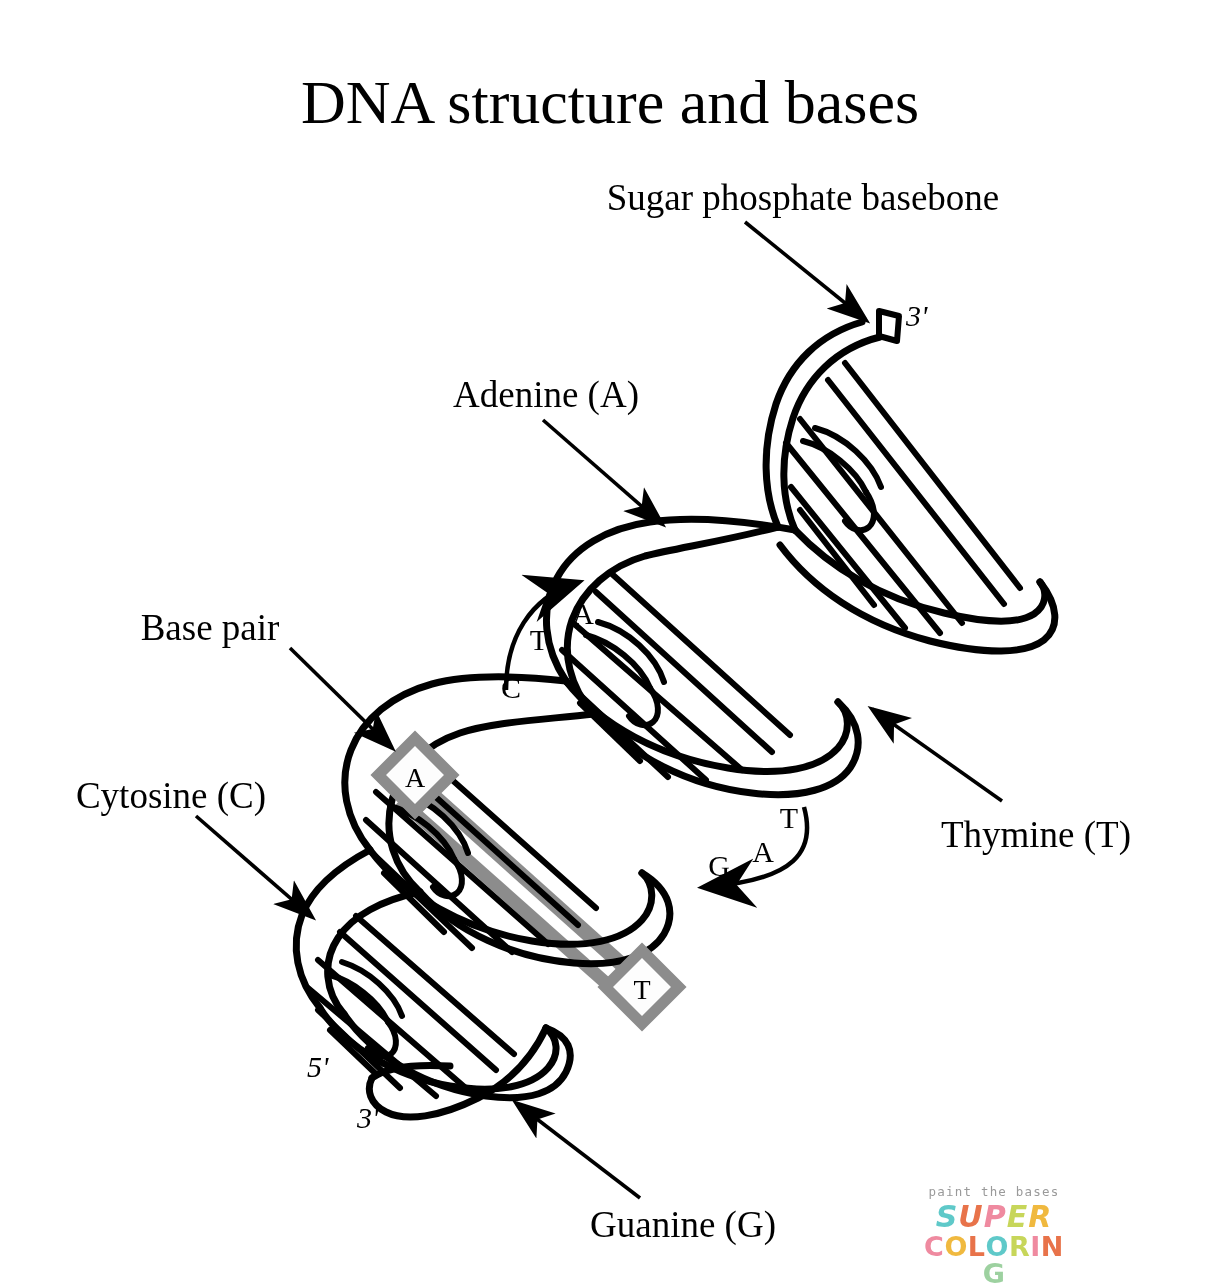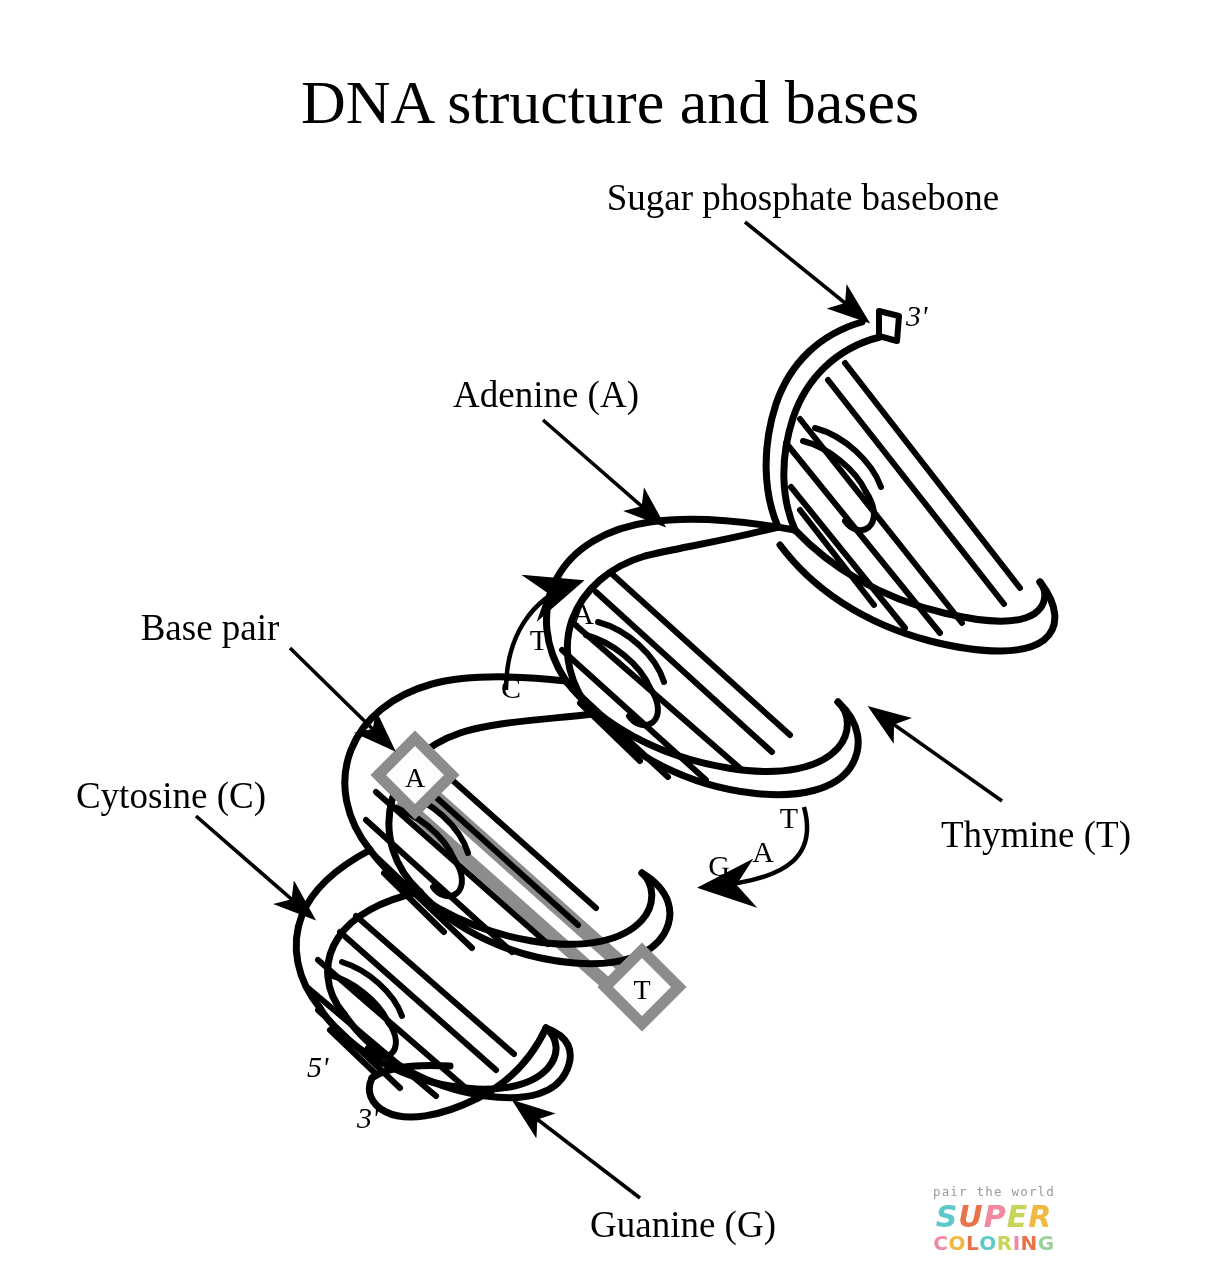--- a/index.html
+++ b/index.html
@@ -7,21 +7,21 @@
        font-family:"Liberation Serif","DejaVu Serif",serif;color:#000;}
   #stage{position:absolute;inset:0;width:1076px;height:1286px;}
   #stage svg{position:absolute;left:0;top:0;}
   .wm{position:absolute;right:6px;bottom:8px;width:152px;height:92px;
       text-align:center;line-height:1;-webkit-font-smoothing:antialiased;}
   .wm .wm-top{font-family:"DejaVu Sans Mono","Liberation Mono",monospace;
       font-size:12.5px;color:#9a9a9a;letter-spacing:1.2px;margin-bottom:3px;}
   .wm .wm-big{font-family:"DejaVu Sans","Liberation Sans",sans-serif;
       font-weight:bold;font-size:30px;letter-spacing:1px;font-style:italic;}
   .wm .wm-big2{font-family:"DejaVu Sans","Liberation Sans",sans-serif;
-      font-weight:bold;font-size:20px;letter-spacing:0.5px;margin-top:1px;}
+      font-weight:bold;font-size:27px;letter-spacing:0.5px;margin-top:1px;}
   .wm span{display:inline-block;}
 </style>
 </head>
 <body>
 
 <div id="stage">
 
   <svg width="1220" height="1286" viewBox="0 0 1220 1286">
     <defs>
       <marker id="ah" markerWidth="13" markerHeight="13" refX="10.5" refY="5" orient="auto" markerUnits="strokeWidth">
@@ -190,21 +190,21 @@
     </g>
 
     <g font-family="'Liberation Serif','DejaVu Serif',serif" font-size="30" font-style="italic" fill="#000">
       <text x="906" y="326">3'</text>
       <text x="307" y="1077">5'</text>
       <text x="357" y="1128">3'</text>
     </g>
   </svg>
 
   <div class="wm">
-    <div class="wm-top">pair the world</div>
+    <div class="wm-top">paint the bases</div>
     <div class="wm-big">
       <span style="color:#5fc9c9">S</span><span style="color:#e8734a">U</span><span style="color:#ef8aa0">P</span><span style="color:#c7d65a">E</span><span style="color:#f0b93f">R</span>
     </div>
     <div class="wm-big2">
       <span style="color:#ef8aa0">C</span><span style="color:#f0b93f">O</span><span style="color:#e8734a">L</span><span style="color:#5fc9c9">O</span><span style="color:#c7d65a">R</span><span style="color:#ef8aa0">I</span><span style="color:#e8734a">N</span><span style="color:#9dd1a0">G</span>
     </div>
   </div>
 
 </div>
 

